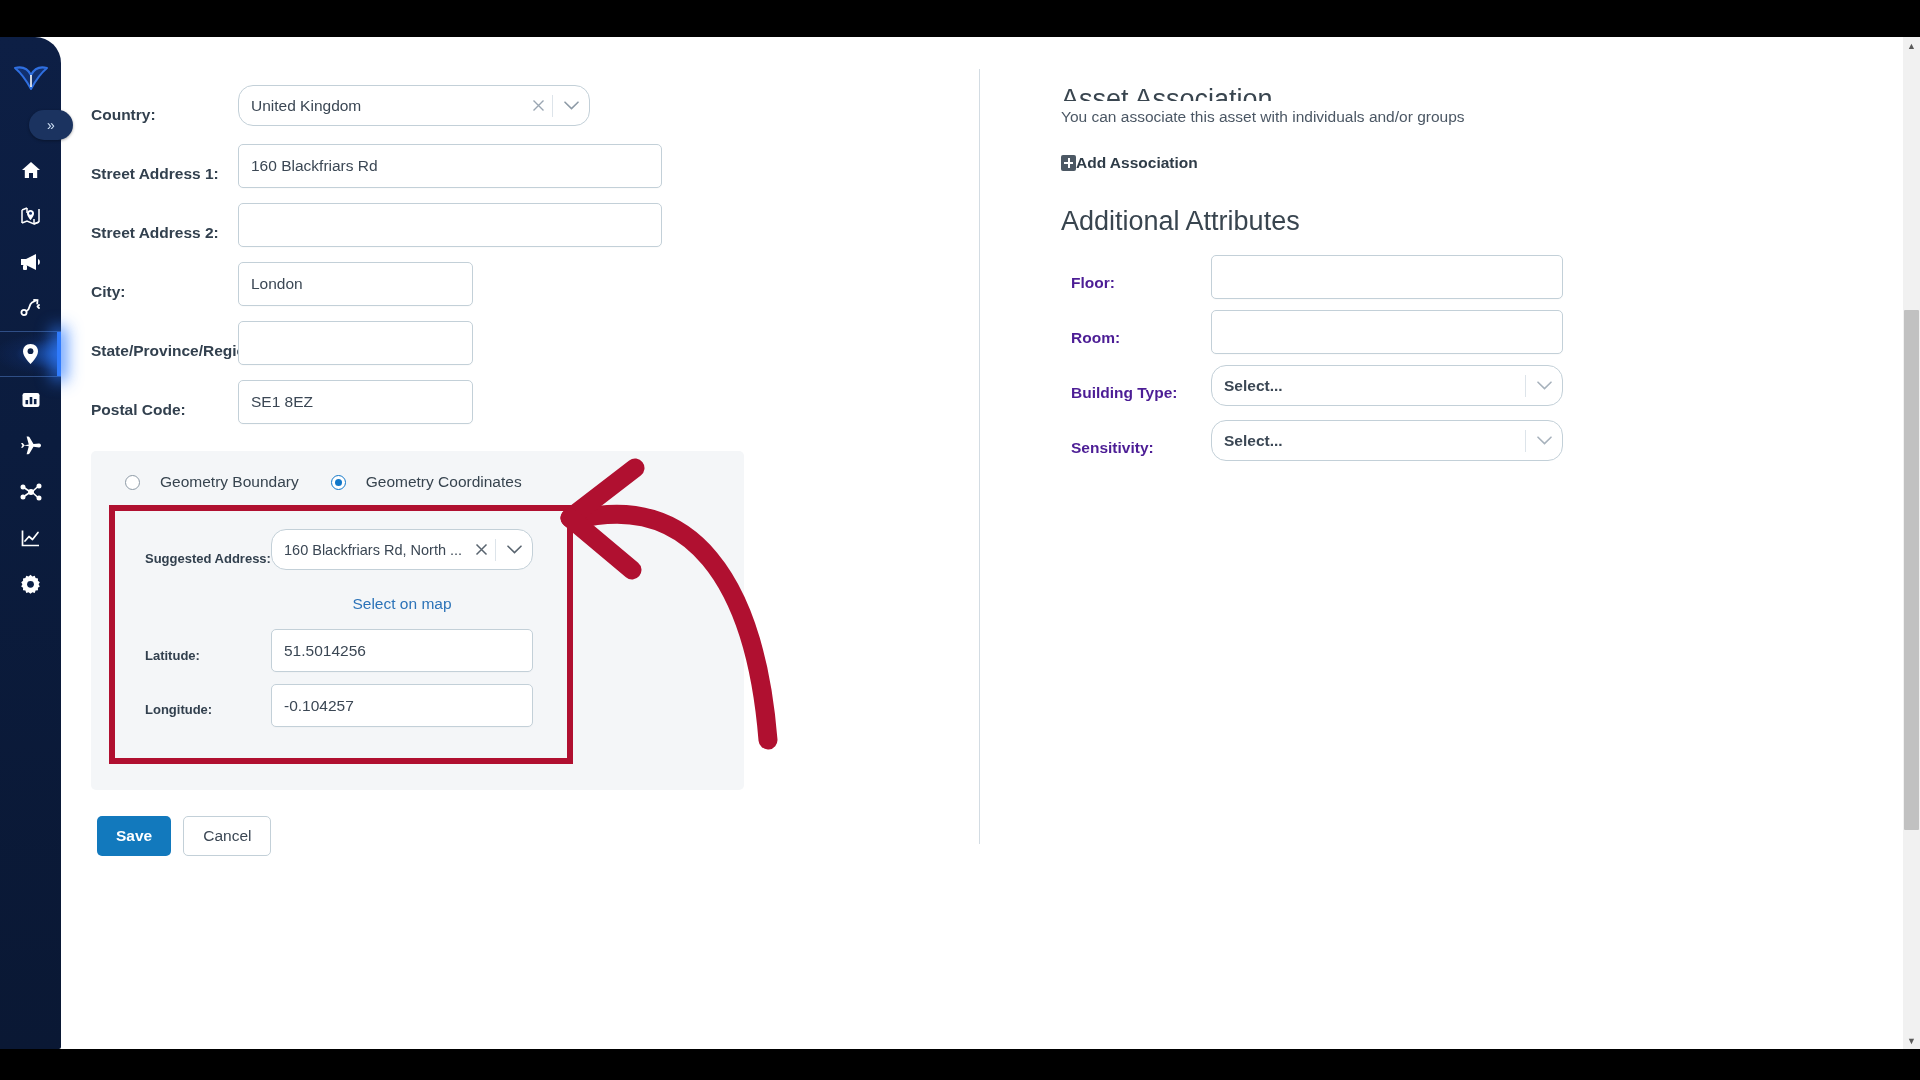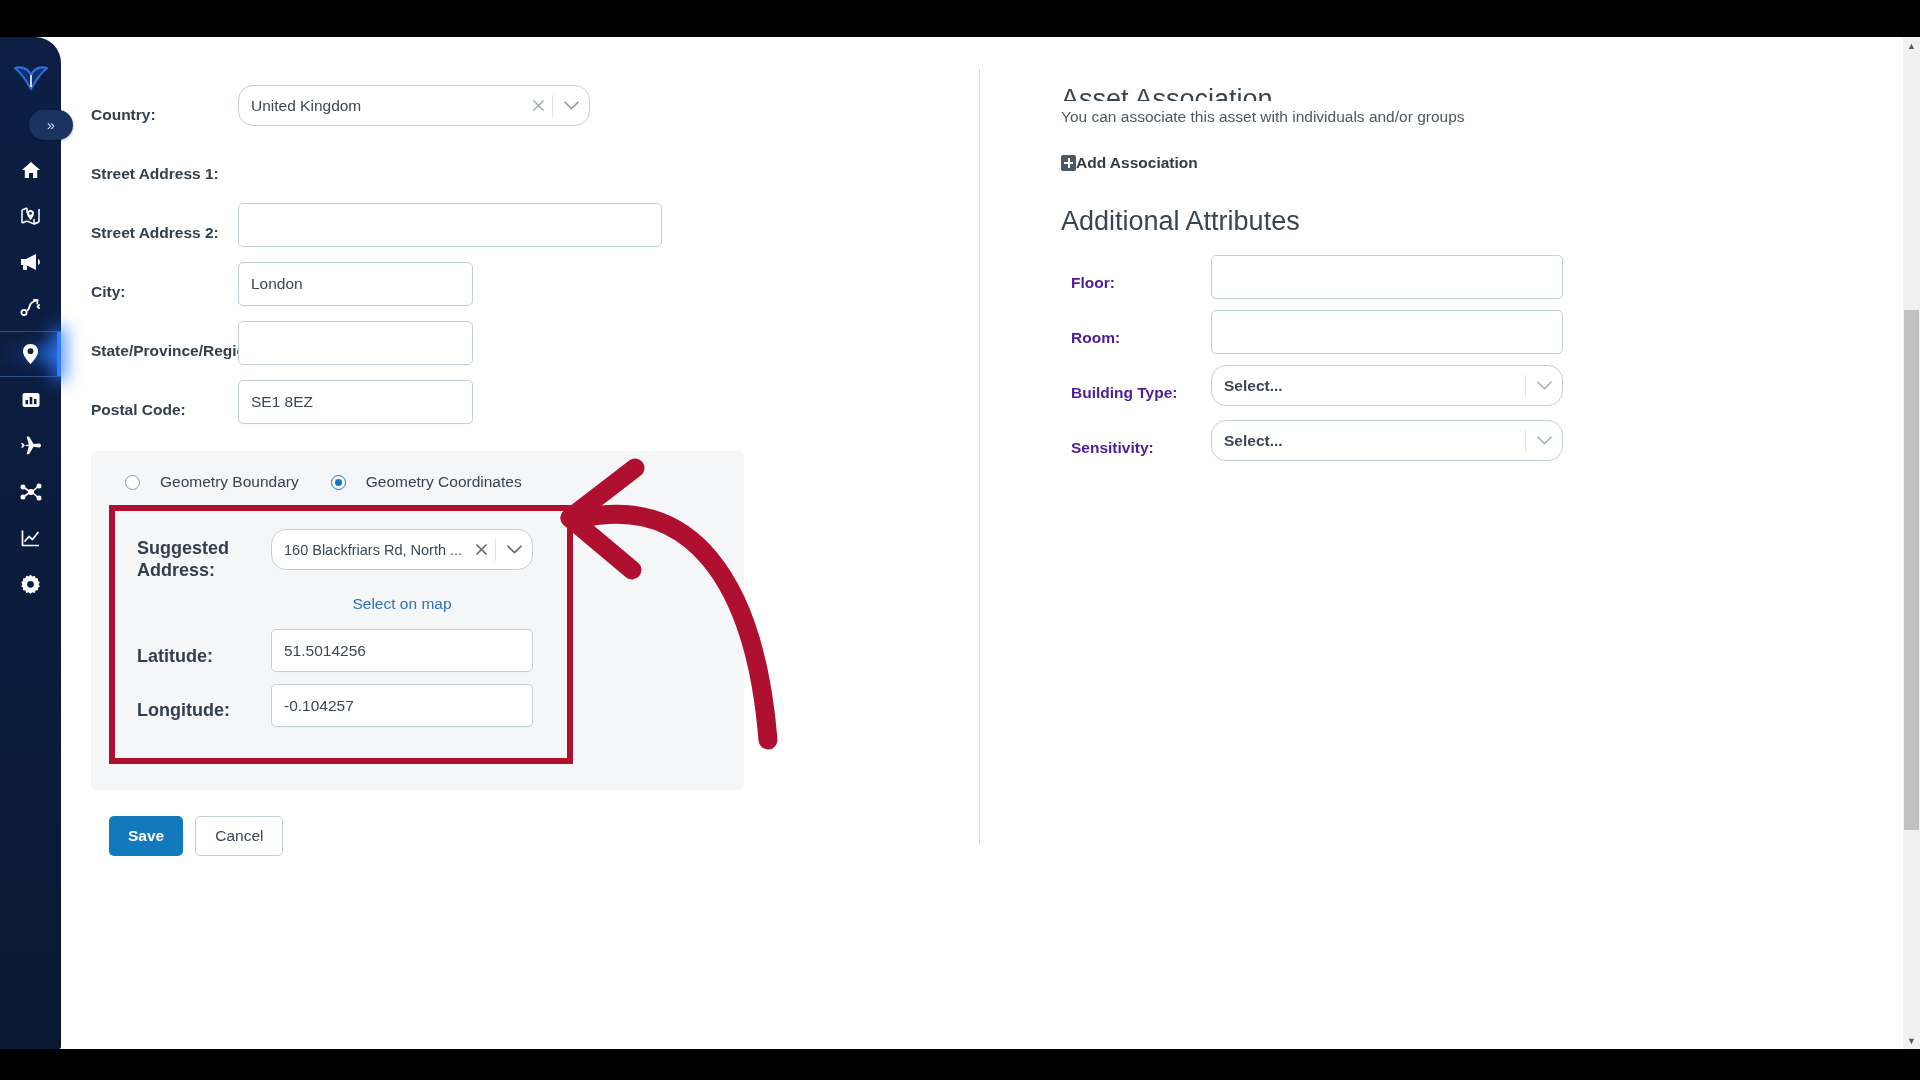--- a/index.html
+++ b/index.html
@@ -185,41 +185,41 @@
   .redbox {
     position: relative;
     margin-left: 2px;
     width: 464px;
     border: 6px solid #b01030;
     padding: 18px 0 22px 22px;
   }
   .geo-row { position: relative; height: 55px; }
   .geo-row.tallrow { height: 60px; }
   .geo-label {
-    position: absolute; left: 0; top: 0;
+    position: absolute; left: 8px; top: 0;
     width: 128px; height: 100%;
     display: flex; align-items: center;
-    font-size: 18px; font-weight: bold; color: #32404e;
+    font-size: 13px; font-weight: bold; color: #32404e;
     line-height: 1.25;
   }
   .geo-label.two { align-items: center; }
   .geo-ctl { position: absolute; left: 134px; top: 0; }
   .select-on-map {
     margin: 6px 0 16px 0;
     text-align: center;
     width: 262px;
     margin-left: 134px;
     font-size: 15.5px;
     color: #2c73b8;
   }
 
   .btn-row {
     position: relative;
     margin-top: 26px;
-    margin-left: 18px;
+    margin-left: 6px;
     display: flex; gap: 12px; align-items: center;
   }
   .btn {
     height: 40px;
     padding: 0 19px;
     border-radius: 5px;
     display: flex; align-items: center; justify-content: center;
     font-size: 15.5px;
   }
   .btn-primary { background: #1279bd; color: #fff; font-weight: bold; }
@@ -326,20 +326,23 @@
                 <svg width="15" height="9" viewBox="0 0 15 9">
                     <path d="M1 1.2 L7.5 7.6 L14 1.2" stroke="#8d9aa6" stroke-width="1.6" fill="none" stroke-linecap="round"></path>
                   </svg>
               </span>
             </div>
           </div>
         </div>
 
         <div class="row">
           <div class="flabel">Street Address 1:</div>
+          <div class="fctl">
+            <div class="inp tall w424">160 Blackfriars Rd</div>
+          </div>
         </div>
 
         <div class="row">
           <div class="flabel">Street Address 2:</div>
           <div class="fctl">
             <div class="inp tall w424"></div>
           </div>
         </div>
 
         <div class="row">

